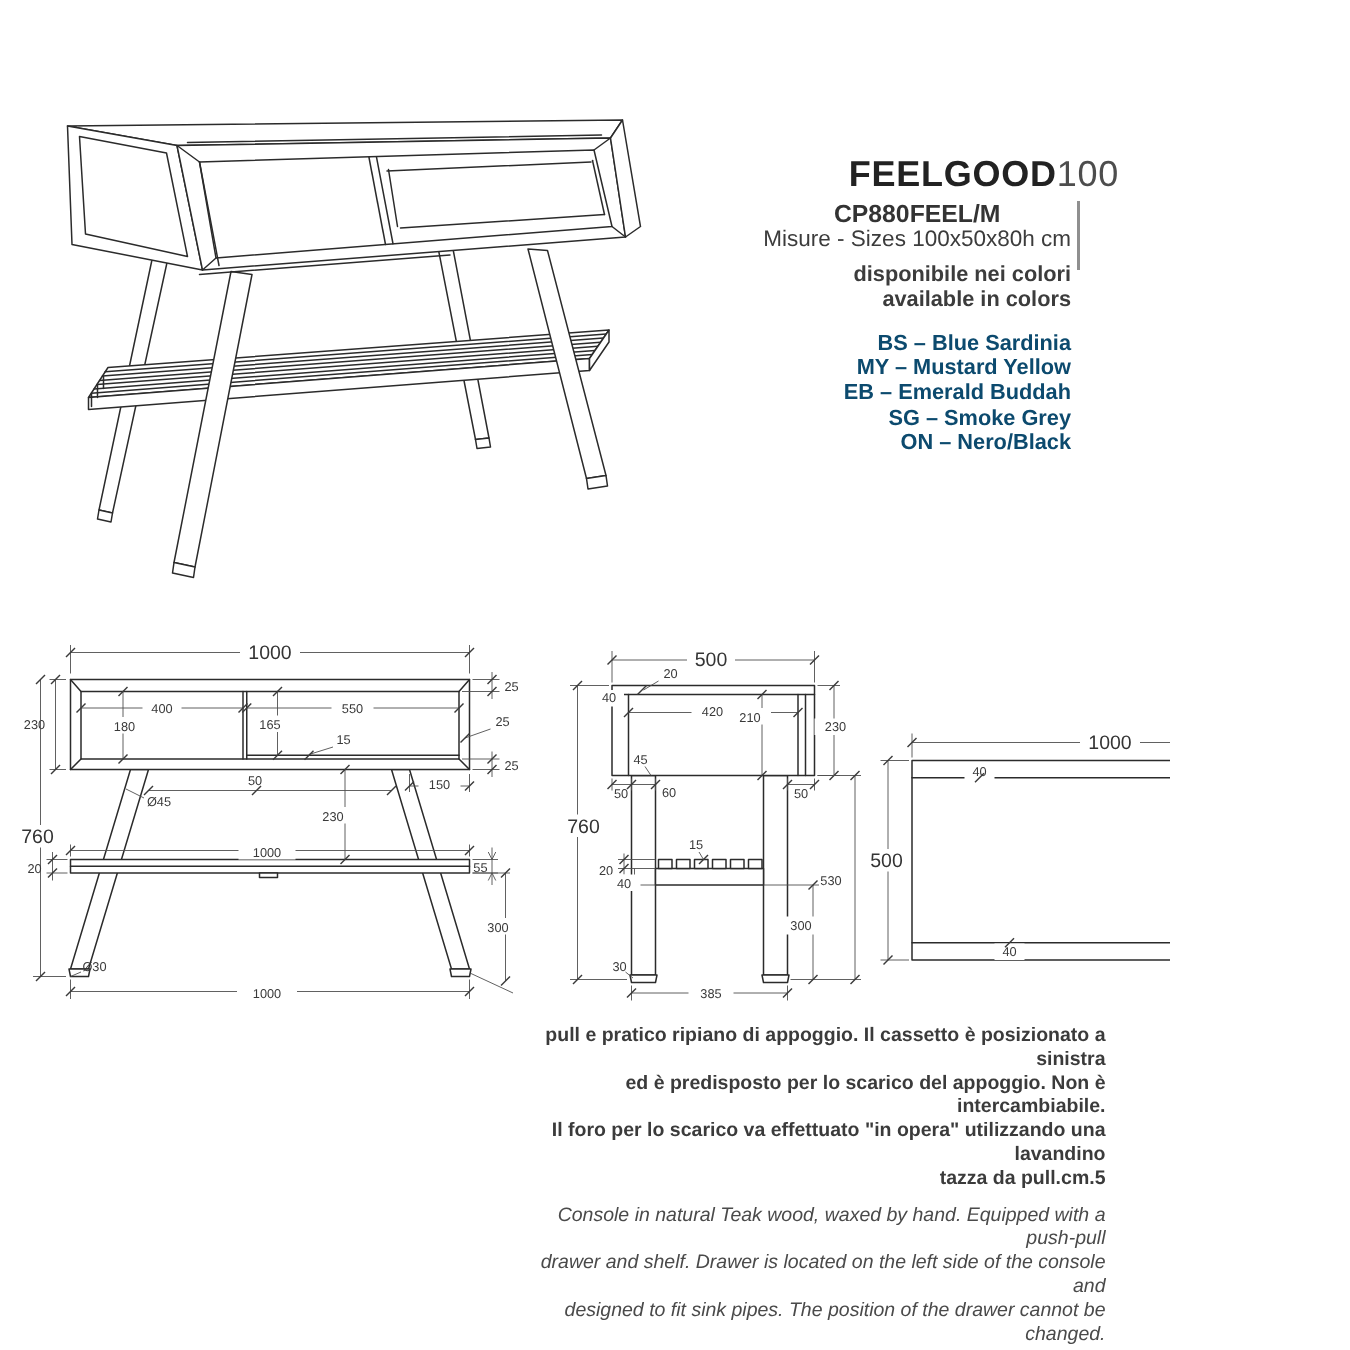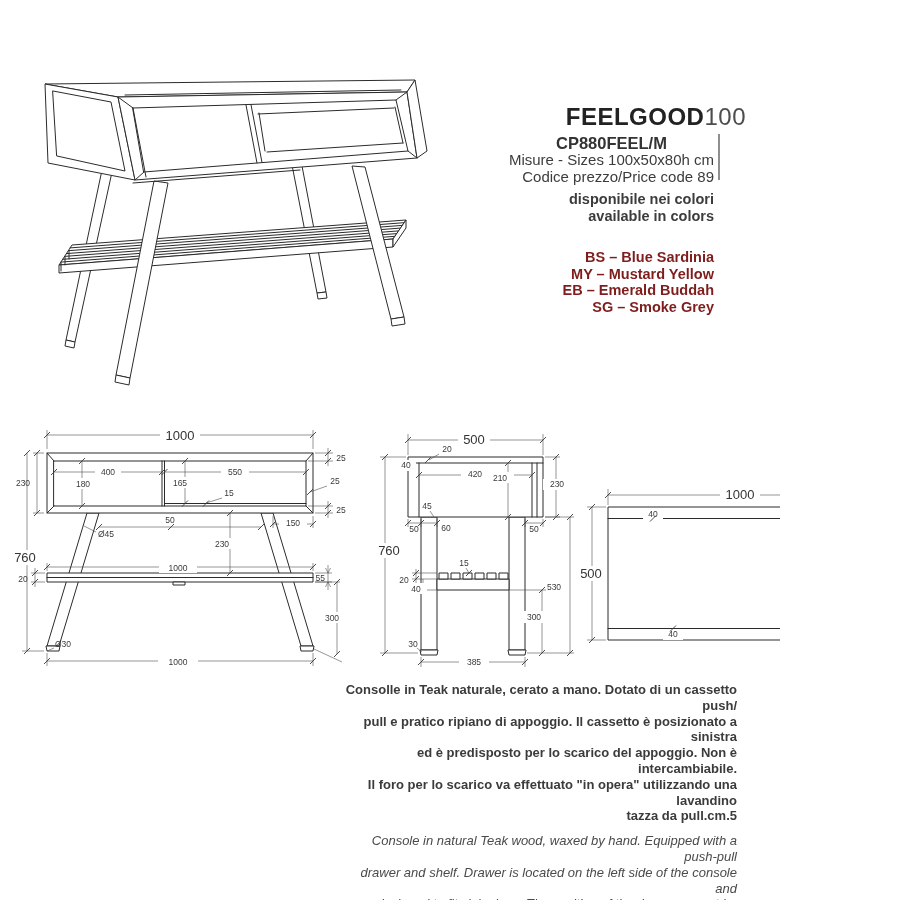--- a/index.html
+++ b/index.html
@@ -17,21 +17,21 @@
   .end{text-anchor:end;}
 
   .product-info{position:absolute;top:104px;right:34px;text-align:right;}
   .title{font-size:24px;line-height:26px;letter-spacing:0.5px;}
   .title .t-main{font-weight:bold;color:#222;}
   .title .t-suffix{font-weight:normal;color:#4d4d4d;}
   .code{margin-top:4px;padding-right:32px;font-size:16.5px;font-weight:bold;line-height:18px;color:#333;text-align:center;}
   .meta{padding-right:32px;font-size:15px;line-height:16.5px;color:#3c3c3c;}
   .vbar{position:absolute;top:30px;right:26px;width:2px;height:46px;background:#8f8f8f;}
   .avail{margin-top:6px;padding-right:32px;font-size:14.5px;line-height:17px;font-weight:bold;color:#3c3c3c;}
-  .palette{margin-top:24px;padding-right:32px;font-size:14.5px;line-height:16.7px;font-weight:bold;color:#7f1d1d;}
+  .palette{margin-top:12px;padding-right:32px;font-size:14.5px;line-height:16.7px;font-weight:bold;color:#0c4a6e;}
 
   .desc{position:absolute;top:682px;right:43px;width:392px;text-align:right;}
   .desc-it{font-size:13px;line-height:15.8px;font-weight:bold;color:#3b3b3b;}
   .desc-en{margin-top:9px;font-size:13px;line-height:15.8px;font-style:italic;color:#4a4a4a;}
 </style>
 </head>
 <body>
 
 <div class="sheet">
 
@@ -92,30 +92,30 @@
     </g>
   </svg>
 
   <div class="product-info">
     <div class="title">
       <span class="t-main">FEELGOOD</span><span class="t-suffix">100</span>
     </div>
     <div class="vbar"></div>
     <div class="code">CP880FEEL/M</div>
     <div class="meta">Misure - Sizes 100x50x80h cm</div>
-    <div class="meta">Codice prezzo/Price code 89</div>
     <div class="avail">
       <div>disponibile nei colori</div>
       <div>available in colors</div>
     </div>
     <div class="palette">
       <div>BS – Blue Sardinia</div>
       <div>MY – Mustard Yellow</div>
       <div>EB – Emerald Buddah</div>
       <div>SG – Smoke Grey</div>
+      <div>ON – Nero/Black</div>
     </div>
   </div>
 
   <svg style="left:10px;top:415px" width="345" height="262" viewBox="0 0 345 262">
     <g>
       <polygon class="lnf" points="77,98 89,98 49,231 37,231"></polygon>
       <polygon class="lnf" points="251,98 263,98 303,231 291,231"></polygon>
       <polygon class="lnf" points="36,231 50,231 49,236 37,236"></polygon>
       <polygon class="lnf" points="290,231 304,231 303,236 291,236"></polygon>
       <rect class="lnf" x="37" y="38" width="266" height="60"></rect>
@@ -428,21 +428,20 @@
       <text class="dt mid" x="230" y="108">420</text>
 
       <rect class="wbg" x="85" y="161" width="20" height="11"></rect>
       <text class="dt mid" x="95" y="169">40</text>
       <line class="tick" x1="92" y1="163.5" x2="98" y2="157.5"></line>
     </g>
   </svg>
 
   <div class="desc">
     <div class="desc-it">
-      <div>Consolle in Teak naturale, cerato a mano. Dotato di un cassetto  push/</div>
       <div>pull e pratico ripiano di appoggio. Il cassetto è posizionato a sinistra</div>
       <div>ed è predisposto per lo scarico del appoggio. Non è intercambiabile.</div>
       <div>Il foro per lo scarico va effettuato "in opera" utilizzando una lavandino</div>
       <div>tazza da pull.cm.5</div>
     </div>
     <div class="desc-en">
       <div>Console in natural Teak wood, waxed by hand. Equipped with a push-pull</div>
       <div>drawer and shelf. Drawer is located on the left side of the console and</div>
       <div>designed to fit sink pipes. The position of the drawer cannot be changed.</div>
 

